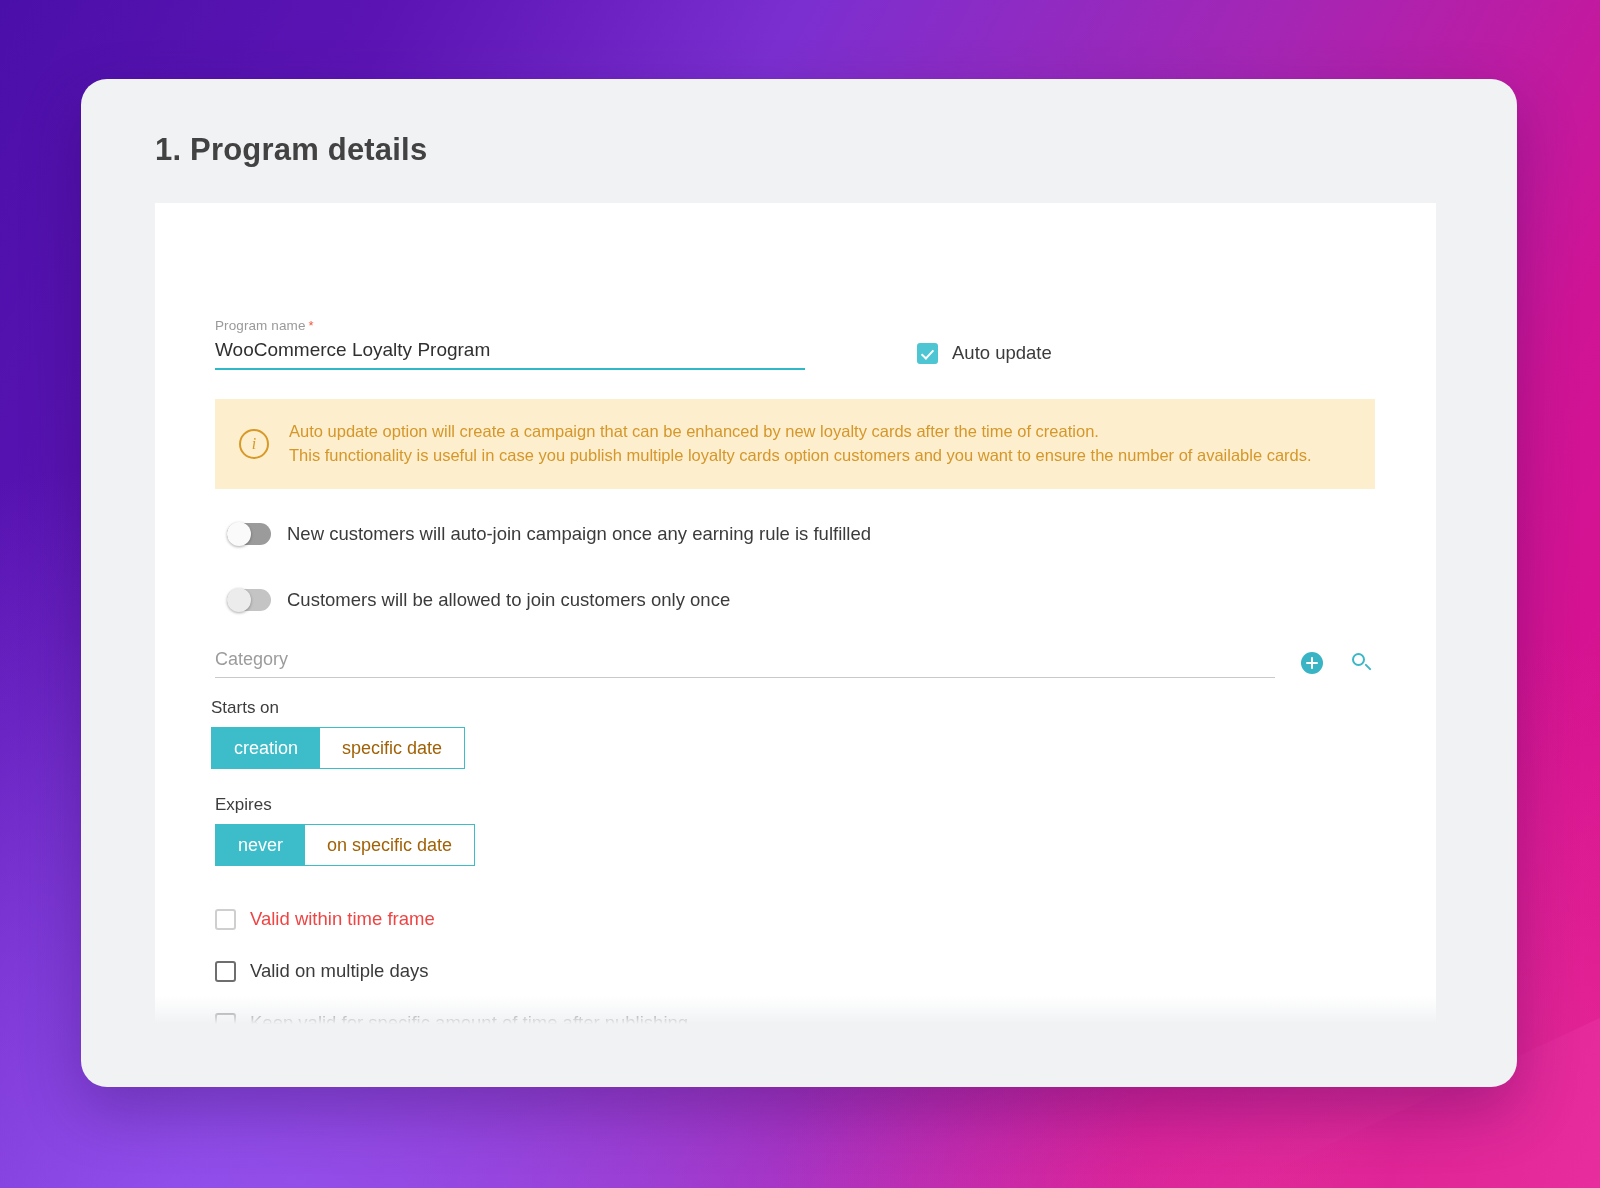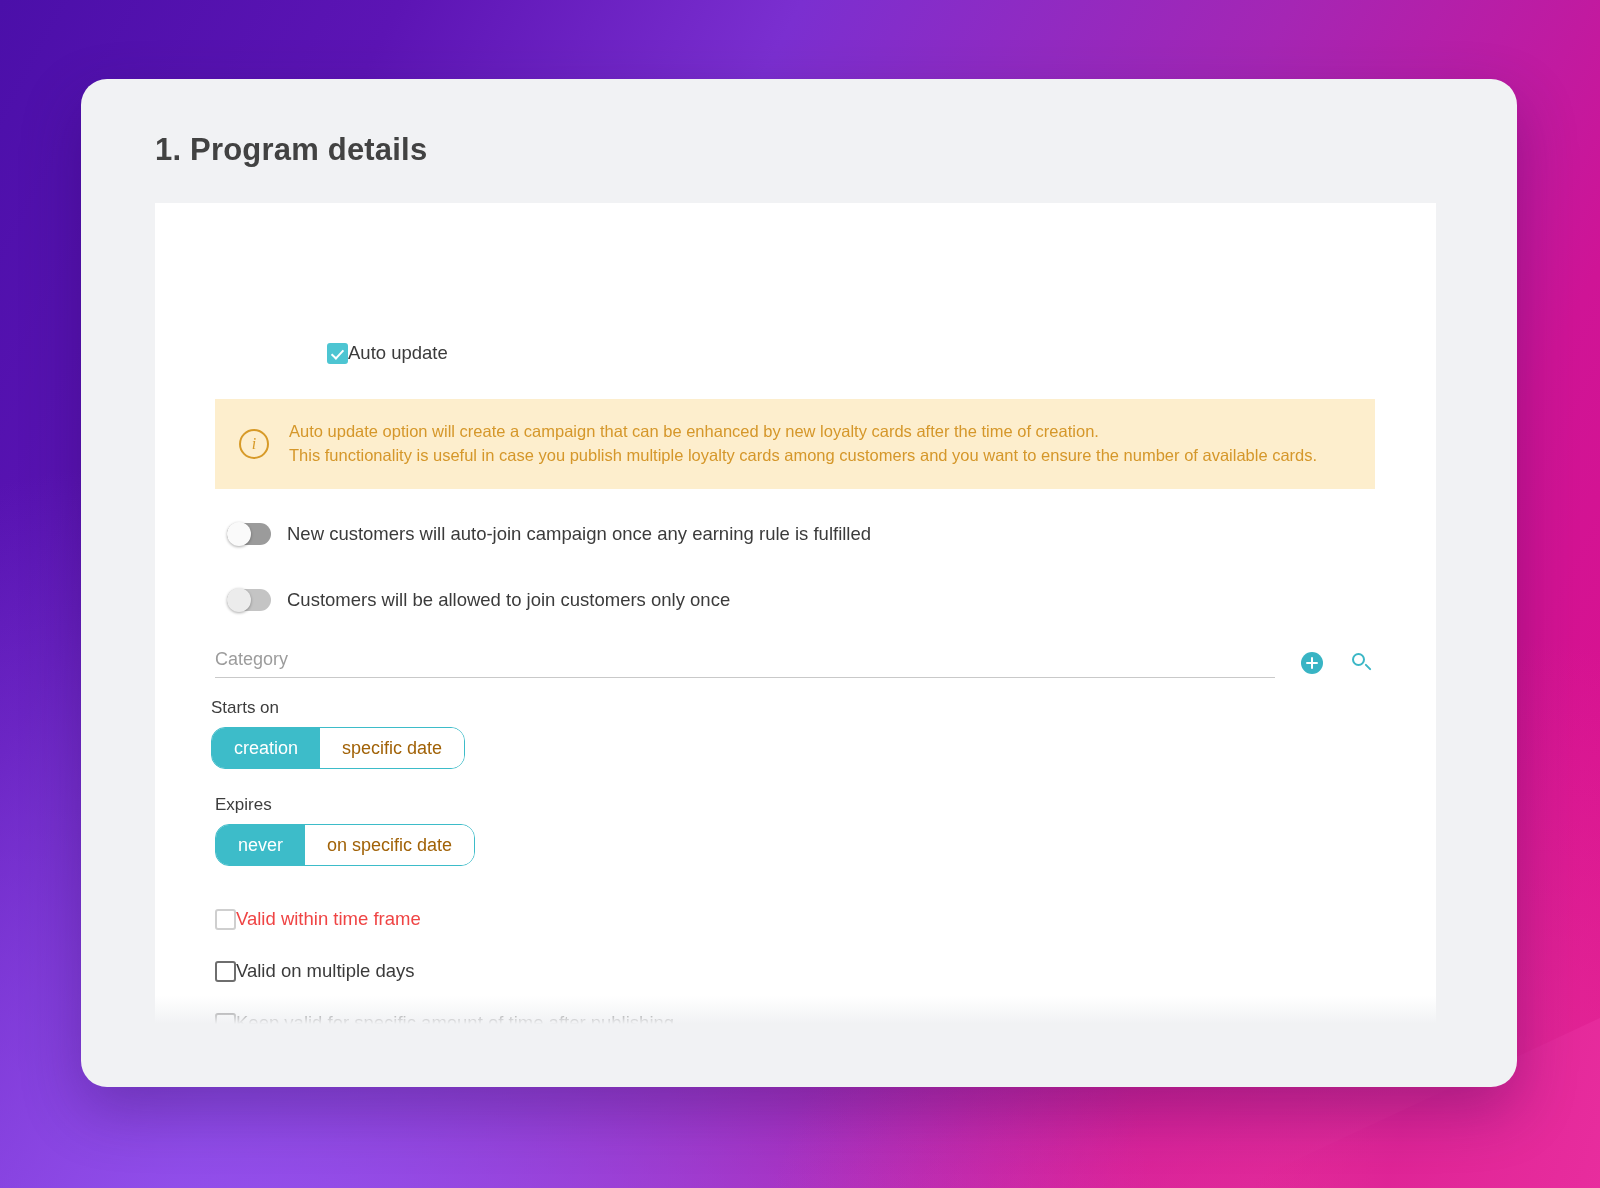--- a/index.html
+++ b/index.html
@@ -126,20 +126,21 @@
     width: 1160px;
     display: flex;
     align-items: flex-start;
   }
   .program-field { width: 590px; }
 
   
   .cb-row {
     display: flex;
     align-items: center;
+    gap: 14px;
   }
   .cb {
     width: 21px;
     height: 21px;
     border: 2px solid #6e6e6e;
     border-radius: 3px;
     box-sizing: border-box;
     background: #fff;
     position: relative;
     flex: none;
@@ -298,21 +299,21 @@
   }
 
   
   .seg-label {
     font-size: 17px;
     color: #3d3d3d;
   }
   .seg {
     display: inline-flex;
     border: 1px solid #3dbcc9;
-    border-radius: 14px;
+    border-radius: 0;
     overflow: hidden;
     margin-top: 9px;
   }
   .seg-btn {
     font-size: 18px;
     padding: 11px 22px;
     background: #ffffff;
     color: #a16207;
     border: none;
     cursor: pointer;
@@ -349,32 +350,38 @@
 </div>
 
 <div class="window">
 
   <div class="page-title">1. Program details</div>
 
   <div class="form-card">
     <div class="form-card-inner">
 
       <div class="row-program">
+        <div class="program-field">
+          <div class="field-label">
+            <span>Program name</span><span class="req-star">*</span>
+          </div>
+          <input class="text-input" type="text" value="WooCommerce Loyalty Program" style="">
+        </div>
 
         <div class="auto-update-wrap cb-row">
           <span class="cb checked"></span>
           <span class="cb-label">Auto update</span>
         </div>
       </div>
 
       <div class="banner">
         <span class="info-icon">i</span>
         <div class="banner-text">
           <div>Auto update option will create a campaign that can be enhanced by new loyalty cards after the time of creation.</div>
-          <div>This functionality is useful in case you publish multiple loyalty cards among customers and you want to ensure the number of available cards.</div>
+          <div>This functionality is useful in case you publish multiple loyalty cards option customers and you want to ensure the number of available cards.</div>
         </div>
       </div>
 
       <div class="tgl-row" style="top:320px">
         <span class="tgl"></span>
         <span class="tgl-label">New customers will auto-join campaign once any earning rule is fulfilled</span>
       </div>
 
       <div class="tgl-row" style="top:386px">
         <span class="tgl light"></span>

